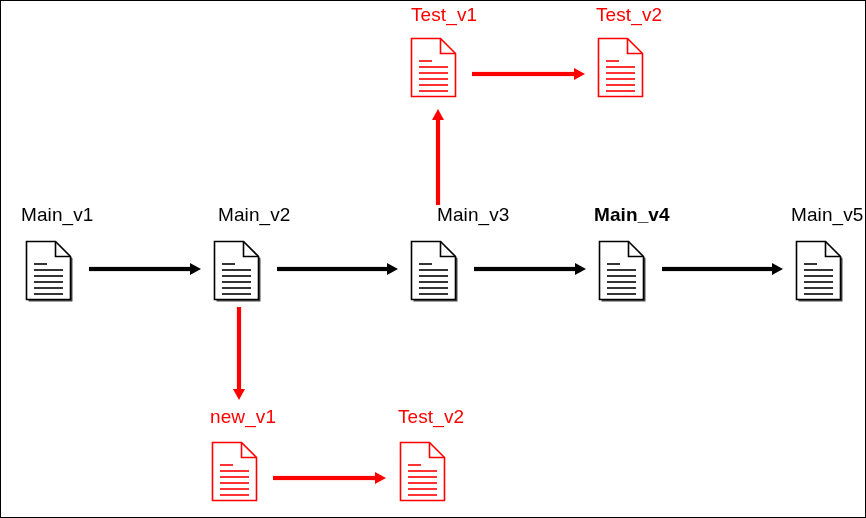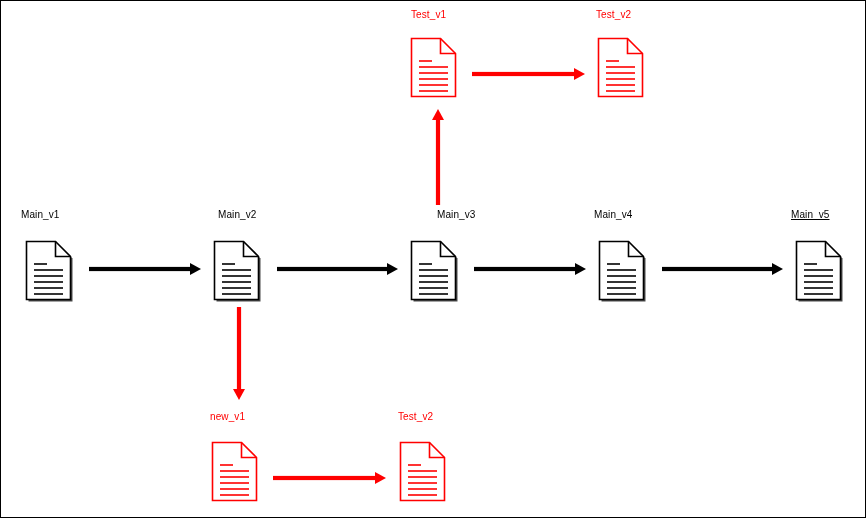--- a/index.html
+++ b/index.html
@@ -15,21 +15,21 @@
     width: 866px;
     height: 518px;
     background: #ffffff;
     border: 1px solid #000000;
     box-sizing: border-box;
     overflow: hidden;
   }
   .node-label {
     position: absolute;
     white-space: nowrap;
-    font-size: 10px;
+    font-size: 19px;
     line-height: 18px;
     letter-spacing: 0.1px;
   }
   .node-label.black { color: #000000; }
   .node-label.red   { color: #ff0000; }
 
   .doc-icon {
     position: absolute;
     width: 48px;
     height: 62px;
@@ -81,35 +81,35 @@
           <path d="M1.5 1.5 H30.5 L45.5 16.5 V59.5 H1.5 Z" fill="#ffffff" stroke="#000000" stroke-width="1.6" stroke-linejoin="miter"></path>
           <path d="M30.5 1.5 V16.5 H45.5" fill="none" stroke="#000000" stroke-width="1.6"></path>
           <line x1="9" x2="22" y1="24" y2="24" stroke="#000000" stroke-width="1.6"></line>
           <line x1="9" x2="38" y1="30" y2="30" stroke="#000000" stroke-width="1.6"></line>
           <line x1="9" x2="38" y1="36" y2="36" stroke="#000000" stroke-width="1.6"></line>
           <line x1="9" x2="38" y1="42" y2="42" stroke="#000000" stroke-width="1.6"></line>
           <line x1="9" x2="38" y1="48" y2="48" stroke="#000000" stroke-width="1.6"></line>
           <line x1="9" x2="38" y1="54" y2="54" stroke="#000000" stroke-width="1.6"></line>
         </svg>
       </div>
-      <div class="node-label black" style="left: 593px; top: 205px;">Main_v4</div>
+      <div class="node-label black" style="left: 593px; top: 205px; font-weight: bold;">Main_v4</div>
       <div class="doc-icon" style="left: 597px; top: 239px;">
         <svg width="48" height="62" viewBox="0 0 48 62">
           <path d="M3.5 3.5 H32.5 L47.5 18.5 V61.5 H3.5 Z" fill="#4a4a4a" stroke="none"></path>
           <path d="M1.5 1.5 H30.5 L45.5 16.5 V59.5 H1.5 Z" fill="#ffffff" stroke="#000000" stroke-width="1.6" stroke-linejoin="miter"></path>
           <path d="M30.5 1.5 V16.5 H45.5" fill="none" stroke="#000000" stroke-width="1.6"></path>
           <line x1="9" x2="22" y1="24" y2="24" stroke="#000000" stroke-width="1.6"></line>
           <line x1="9" x2="38" y1="30" y2="30" stroke="#000000" stroke-width="1.6"></line>
           <line x1="9" x2="38" y1="36" y2="36" stroke="#000000" stroke-width="1.6"></line>
           <line x1="9" x2="38" y1="42" y2="42" stroke="#000000" stroke-width="1.6"></line>
           <line x1="9" x2="38" y1="48" y2="48" stroke="#000000" stroke-width="1.6"></line>
           <line x1="9" x2="38" y1="54" y2="54" stroke="#000000" stroke-width="1.6"></line>
         </svg>
       </div>
-      <div class="node-label black" style="left: 790px; top: 205px; text-decoration: underline;">Main_v5</div>
+      <div class="node-label black" style="left: 790px; top: 205px;">Main_v5</div>
       <div class="doc-icon" style="left: 794px; top: 239px;">
         <svg width="48" height="62" viewBox="0 0 48 62">
           <path d="M3.5 3.5 H32.5 L47.5 18.5 V61.5 H3.5 Z" fill="#4a4a4a" stroke="none"></path>
           <path d="M1.5 1.5 H30.5 L45.5 16.5 V59.5 H1.5 Z" fill="#ffffff" stroke="#000000" stroke-width="1.6" stroke-linejoin="miter"></path>
           <path d="M30.5 1.5 V16.5 H45.5" fill="none" stroke="#000000" stroke-width="1.6"></path>
           <line x1="9" x2="22" y1="24" y2="24" stroke="#000000" stroke-width="1.6"></line>
           <line x1="9" x2="38" y1="30" y2="30" stroke="#000000" stroke-width="1.6"></line>
           <line x1="9" x2="38" y1="36" y2="36" stroke="#000000" stroke-width="1.6"></line>
           <line x1="9" x2="38" y1="42" y2="42" stroke="#000000" stroke-width="1.6"></line>
           <line x1="9" x2="38" y1="48" y2="48" stroke="#000000" stroke-width="1.6"></line>

